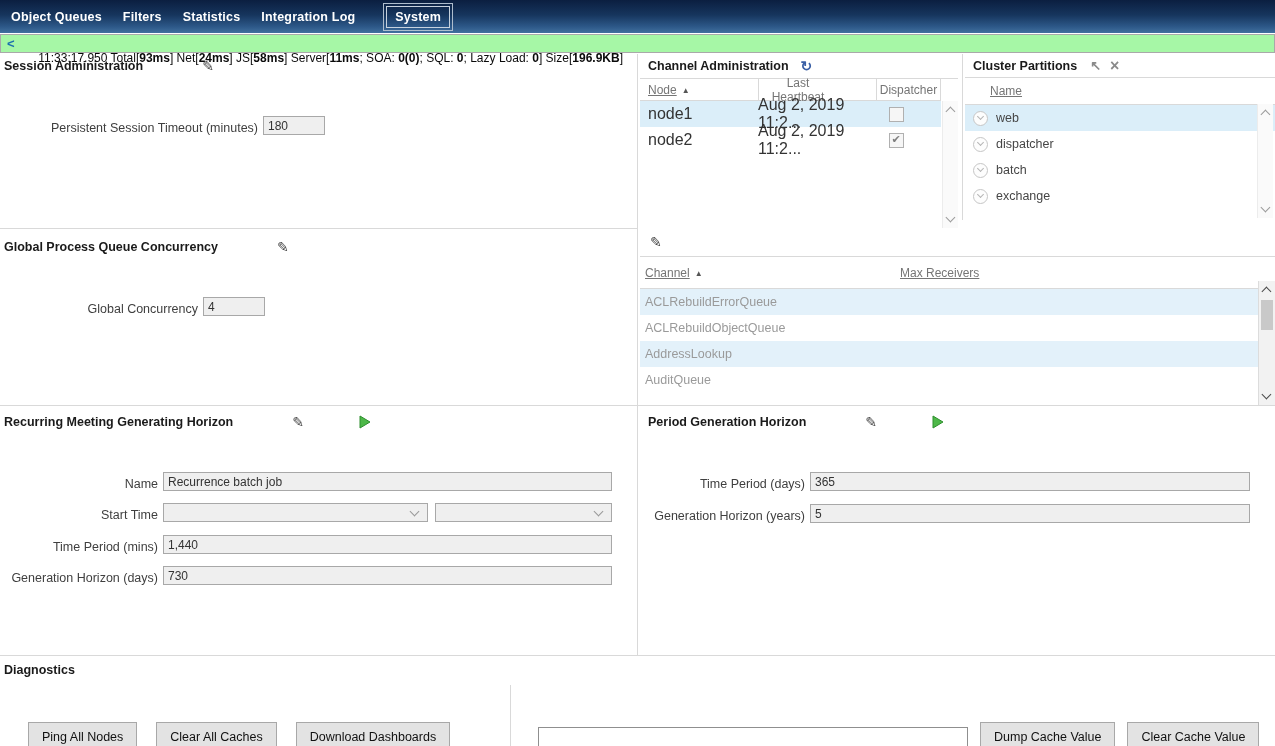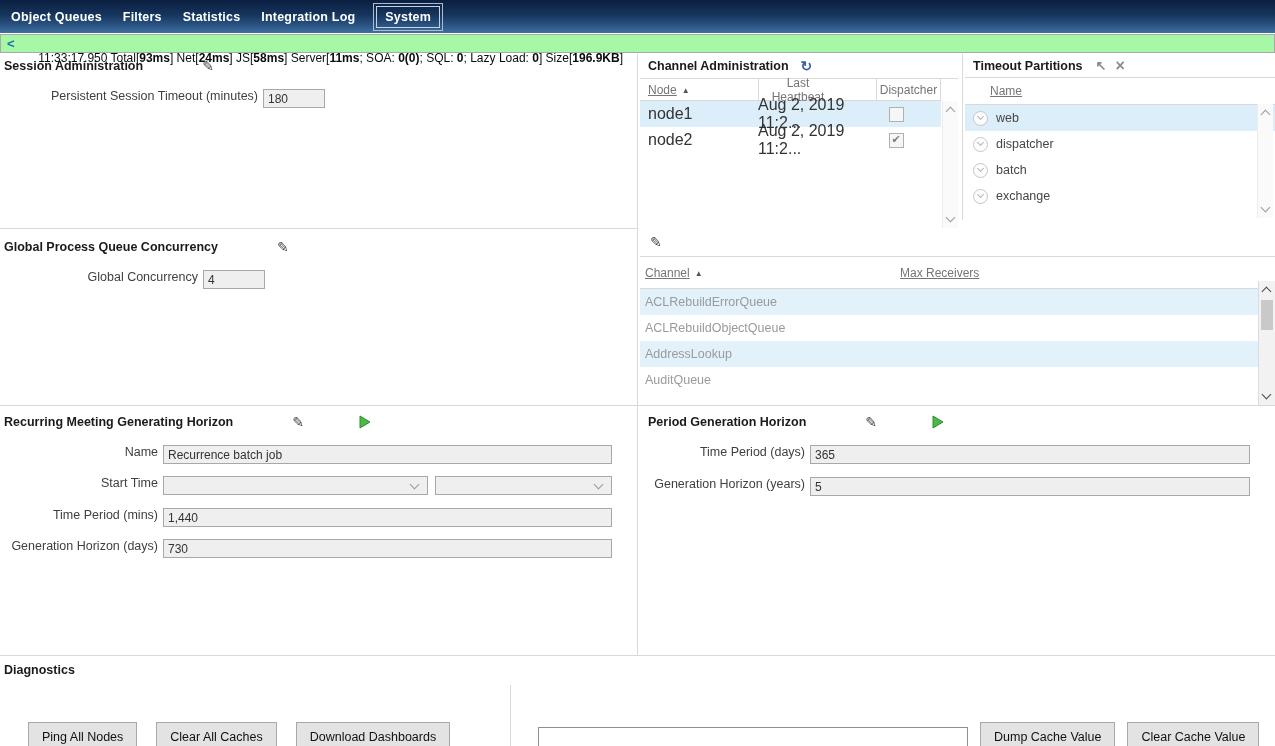--- a/index.html
+++ b/index.html
@@ -11,42 +11,42 @@
   .navbar{
     position:absolute;left:0;top:0;width:1275px;height:33px;
     background:linear-gradient(to bottom,#0b1f40 0%,#16355d 45%,#2c5787 80%,#41709f 100%);
     display:flex;align-items:center;padding-left:3px;box-sizing:border-box;
   }
   .nav-item{
     color:#fff;font-size:12.5px;font-weight:600;letter-spacing:.2px;
     padding:3px 8px;margin-right:5px;white-space:nowrap;cursor:default;
   }
   .nav-item.active{
-    border:1px solid #c7d2de;outline:1px solid #aebdcd;outline-offset:2px;margin-left:8px;margin-right:9px;
+    border:1px solid #c7d2de;outline:1px solid #aebdcd;outline-offset:2px;margin-left:18px;margin-right:9px;
   }
   
   .statusbar{
     position:absolute;left:0;top:34px;width:1275px;height:19px;box-sizing:border-box;
     background:#a6f7a6;border:1px solid #a9a9a9;display:flex;align-items:center;
     font-size:12px;color:#0a0a0a;
   }
   .back-chev{color:#1b6fae;font-weight:bold;font-size:13px;margin:0 17px 0 6px;cursor:pointer;}
   .segs{white-space:pre;}
   .segs .b{font-weight:bold;}
   
   .vline{position:absolute;width:1px;background:#d9d9d9;}
   .hline{position:absolute;height:1px;background:#d9d9d9;}
   .panel-title{font-weight:bold;font-size:12.5px;color:#1a1a1a;white-space:nowrap;}
   .title-row{position:absolute;display:flex;align-items:center;height:18px;gap:48px;}
   .icon-edit{font-size:14px;color:#3c3c3c;margin-left:11px;cursor:pointer;line-height:14px;}
   .icon-refresh{font-size:14px;font-weight:bold;color:#3a5fa5;margin-left:12px;cursor:pointer;line-height:14px;}
   .icon-popout{font-size:13px;font-weight:bold;color:#8a8a8a;margin-left:13px;cursor:pointer;}
   .icon-close{font-size:16px;font-weight:bold;color:#8a8a8a;margin-left:9px;cursor:pointer;line-height:13px;}
   .icon-run{margin-left:6px;cursor:pointer;display:inline-block;height:14px;}
-  .field-row{position:absolute;display:flex;align-items:flex-start;height:19px;}
+  .field-row{position:absolute;display:flex;align-items:flex-end;height:19px;margin-top:27px;}
   .flabel{text-align:right;padding-right:5px;font-size:12.5px;color:#3f3f3f;flex:none;white-space:nowrap;}
   .ginput{
     flex:none;background:#efefef;border:1px solid #a8a8a8;height:19px;box-sizing:border-box;
     font:12px "Liberation Sans",sans-serif;color:#333;padding:0 4px;
   }
   .gselect{position:relative;background:#efefef;border:1px solid #a8a8a8;height:19px;box-sizing:border-box;flex:none;cursor:pointer;}
   .gselect::after{
     content:"";position:absolute;right:9px;top:4px;width:6px;height:6px;
     border-right:1.5px solid #9a9a9a;border-bottom:1.5px solid #9a9a9a;transform:rotate(45deg);
   }
@@ -174,21 +174,21 @@
       </div>
     </div>
   <div class="sbar" style="left:302px;top:47px;width:15px;height:127px;">
     <span class="sb-arrow sb-up"></span>
     <span class="sb-arrow sb-down"></span>
   </div>
 </div>
 
 <div id="cluster">
   <div class="cp-title">
-    <span class="panel-title">Timeout Partitions</span>
+    <span class="panel-title">Cluster Partitions</span>
     <span class="icon-popout">↖</span>
     <span class="icon-close">×</span>
   </div>
   <div class="cp-header gridheader">
     <span class="u">Name</span>
   </div>
   <div class="cp-rows">
 
       <div class="row26 selected">
         <span class="circle-icon"></span>

